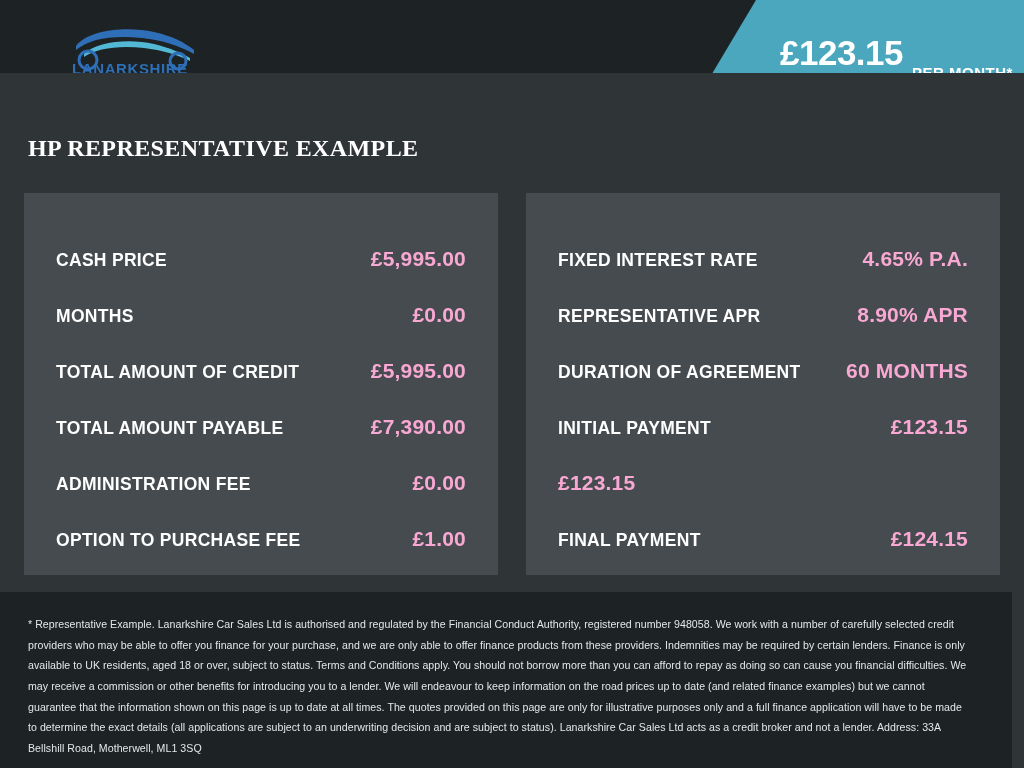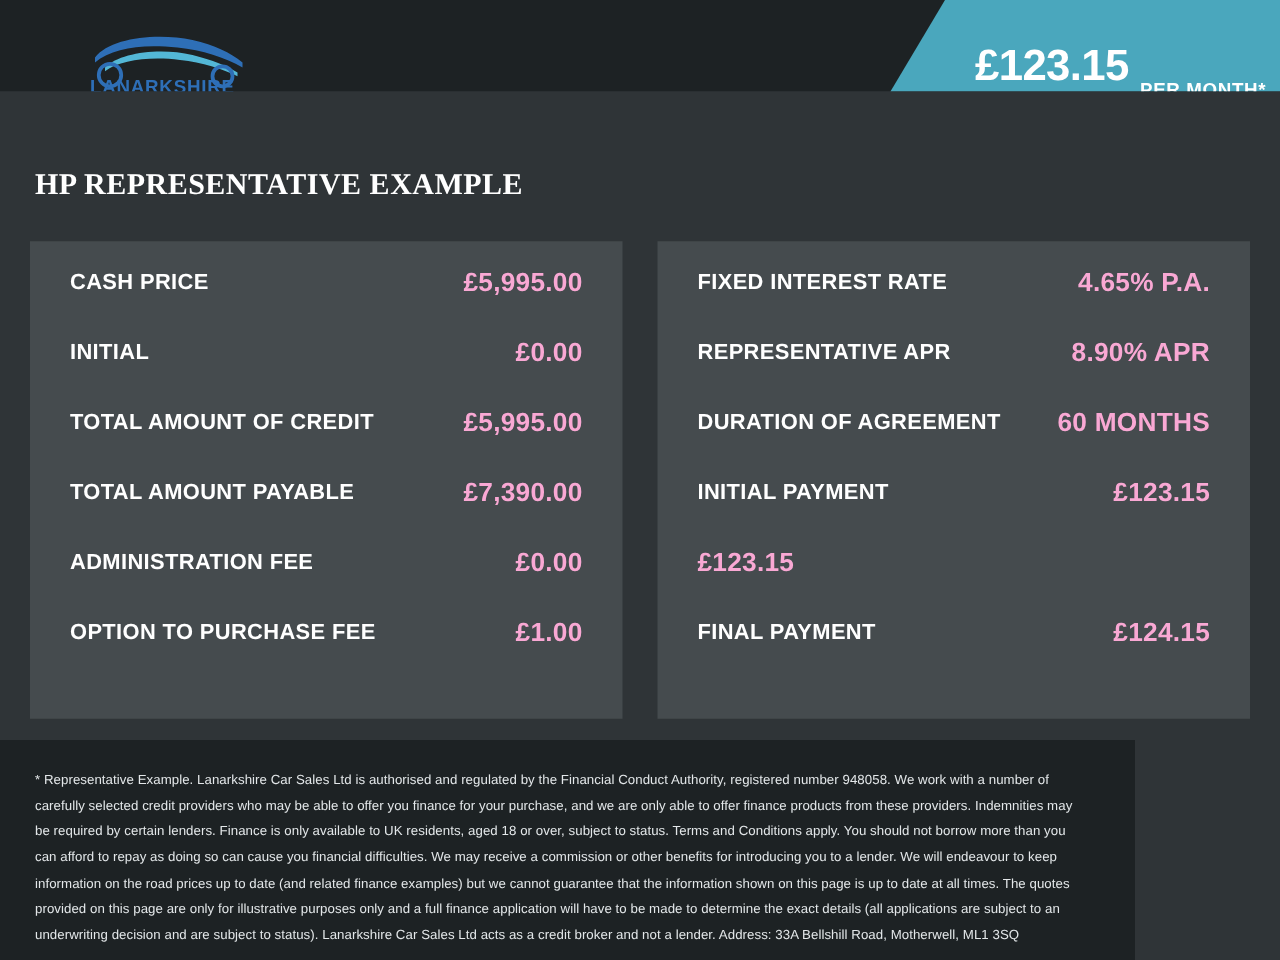--- a/index.html
+++ b/index.html
@@ -74,21 +74,21 @@
     display: flex;
     gap: 28px;
   }
   .panel {
     background: #454b4e;
     width: 474px;
     padding: 22px 32px 24px 32px;
   }
   .row {
     display: flex;
-    align-items: flex-start;
+    align-items: flex-end;
     justify-content: space-between;
     height: 56px;
   }
   .row-label {
     color: #ffffff;
     font-size: 17.5px;
     font-weight: bold;
     letter-spacing: 0.3px;
     white-space: nowrap;
   }
@@ -98,21 +98,21 @@
     font-weight: bold;
     letter-spacing: 0.2px;
     white-space: nowrap;
     text-align: right;
   }
 
   
   .footer {
     position: absolute;
     left: 0; top: 592px;
-    width: 908px; height: 176px;
+    width: 1012px; height: 176px;
     background: #1d2224;
     padding: 22px 40px 0 28px;
   }
   .footer p {
     color: #e3e7e9;
     font-size: 10.6px;
     line-height: 1.95;
     text-align: left;
     letter-spacing: 0.05px;
   }
@@ -145,21 +145,21 @@
   <div class="title">HP REPRESENTATIVE EXAMPLE</div>
 
   <div class="panels">
 
     <div class="panel">
       <div class="row">
         <span class="row-label">CASH PRICE</span>
         <span class="row-value">£5,995.00</span>
       </div>
       <div class="row">
-        <span class="row-label">INITIAL</span>
+        <span class="row-label">MONTHS</span>
         <span class="row-value">£0.00</span>
       </div>
       <div class="row">
         <span class="row-label">TOTAL AMOUNT OF CREDIT</span>
         <span class="row-value">£5,995.00</span>
       </div>
       <div class="row">
         <span class="row-label">TOTAL AMOUNT PAYABLE</span>
         <span class="row-value">£7,390.00</span>
       </div>

